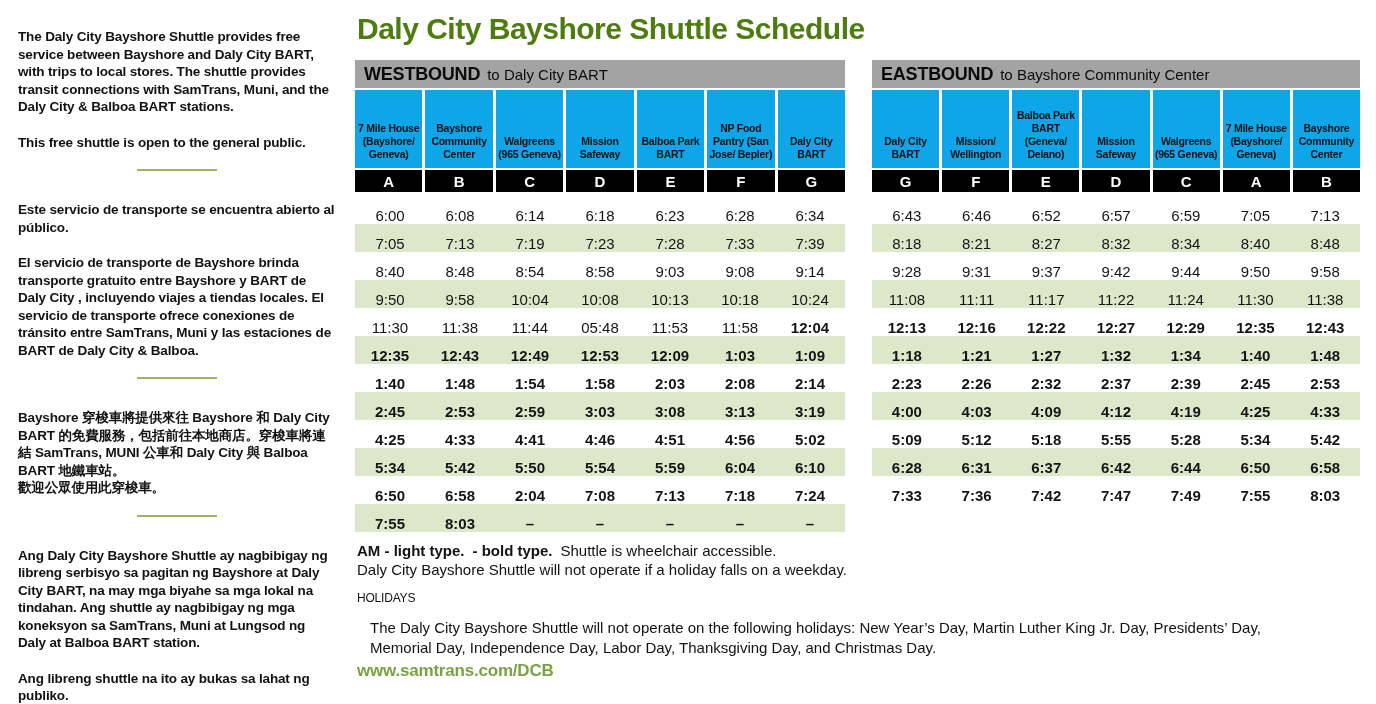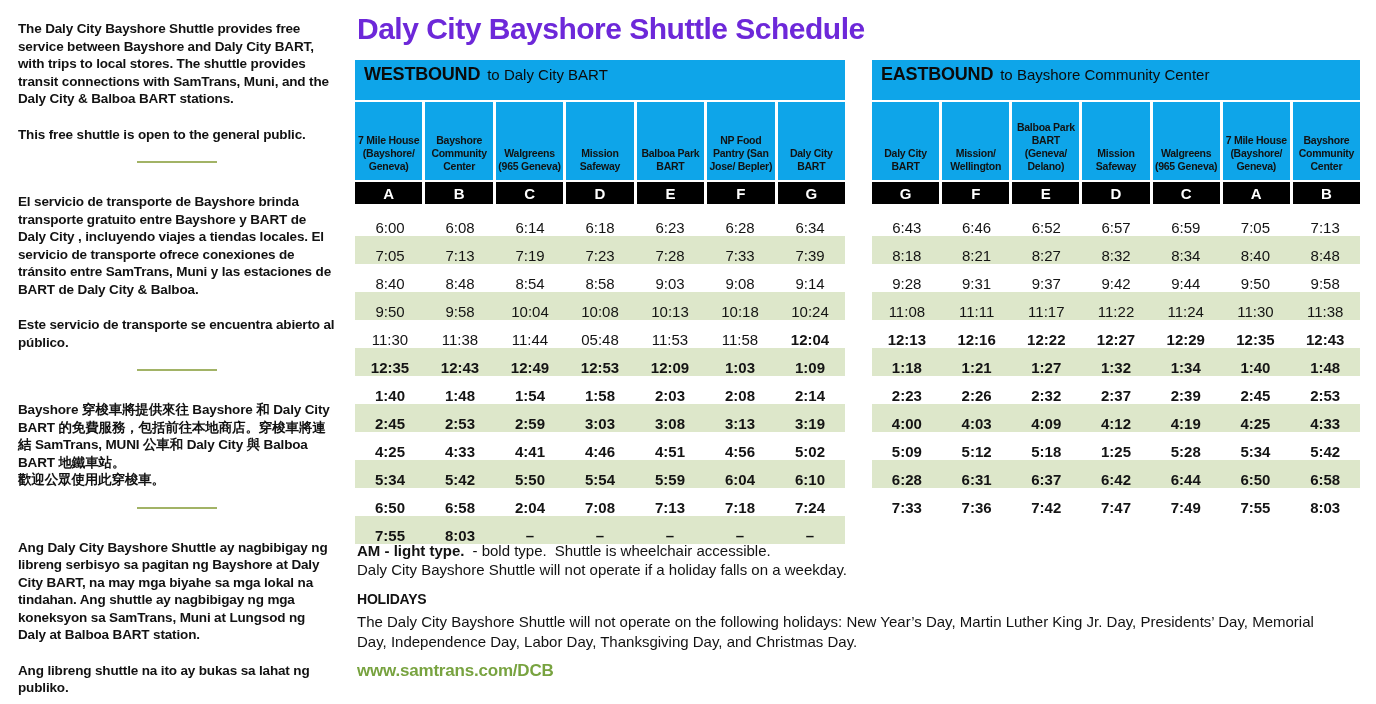--- a/index.html
+++ b/index.html
@@ -5,39 +5,39 @@
   * { box-sizing: border-box; }
   html, body { margin:0; padding:0; }
   body {
     width:1376px; height:704px; background:#ffffff; overflow:hidden; position:relative;
     font-family:"Liberation Sans","DejaVu Sans",sans-serif; color:#161616;
   }
 
   
   #sidebar { position:absolute; left:18px; top:12px; width:318px; }
   #sidebar p {
-    margin:8px 0 18px; font-weight:700; font-size:13.5px; line-height:17.5px;
+    margin:16px 0 18px; font-weight:700; font-size:13.5px; line-height:17.5px;
     letter-spacing:-0.15px; white-space:pre-line; color:#121212;
   }
   #sidebar .divider { width:80px; height:2px; background:#A2B366; margin:10px auto 30px; }
 
   
   .page-title {
     position:absolute; left:357px; top:12px; font-size:30px; font-weight:700;
-    color:#6d28d9; letter-spacing:-0.5px; white-space:nowrap;
+    color:#4d7c0f; letter-spacing:-0.5px; white-space:nowrap;
   }
 
   
   .tables { position:absolute; left:355px; top:60px; display:flex; gap:27px; }
   .sched { display:flex; flex-direction:column; }
   .sched.west { width:490px; }
   .sched.east { width:488px; }
 
   .bar {
-    height:40px; background:#0ea5e9; display:flex; align-items:baseline;
+    height:28px; background:#a3a3a3; display:flex; align-items:baseline;
     padding:4px 0 0 9px; margin-bottom:2px; color:#0b0b0b; white-space:nowrap;
   }
   .bar .dir { font-weight:700; font-size:18px; letter-spacing:-0.2px; }
   .bar .dest { font-size:15px; margin-left:7px; }
 
   .stops-row { display:flex; gap:3px; margin-bottom:2px; }
   .stop-cell {
     flex:1 1 0; background:#0ea5e9; height:78px; display:flex; align-items:flex-end;
     justify-content:center; text-align:center; font-size:10.5px; font-weight:700;
     line-height:13px; letter-spacing:-0.25px; padding:0 1px 7px; color:#121212;
@@ -51,40 +51,40 @@
 
   .rows { margin-top:4px; }
   .time-row { display:flex; height:28px; align-items:flex-end; }
   .time-row.stripe { background:#DDE7CA; }
   .time-cell { flex:1 1 0; text-align:center; font-size:15px; color:#141414; }
   .time-cell.b { font-weight:700; }
 
   
   .legend { position:absolute; left:357px; top:541px; font-size:15px; line-height:19px; color:#121212; }
   .legend .sp { margin-right:8px;font-weight:bold; }
-  .legend .bold { font-weight:400; margin-right:8px; }
+  .legend .bold { font-weight:700; margin-right:8px; }
 
   .holidays { position:absolute; left:357px; top:591px; width:962px; color:#121212; }
-  .holidays h2 { margin:0 0 5px; font-size:14px; font-weight:700; letter-spacing:-0.2px; }
-  .holidays p { margin:0; font-size:15px; line-height:19.5px; }
+  .holidays h2 { margin:0 0 5px; font-size:12px; font-weight:400; letter-spacing:-0.2px; }
+  .holidays p { margin:13px; font-size:15px; line-height:19.5px; }
 
   .website {
     position:absolute; left:357px; top:661px; font-size:17px; font-weight:700;
     color:#78A340; letter-spacing:-0.2px; cursor:pointer; text-decoration:none;
   }
 </style>
 </head>
 <body>
 
 <div id="sidebar">
     <p>The Daly City Bayshore Shuttle provides free service between Bayshore and Daly City BART, with trips to local stores. The shuttle provides transit connections with SamTrans, Muni, and the Daly City &amp; Balboa BART stations.</p>
     <p>This free shuttle is open to the general public.</p>
     <div class="divider"></div>
+    <p>Este servicio de transporte se encuentra abierto al público.</p>
     <p>El servicio de transporte de Bayshore brinda transporte gratuito entre Bayshore y BART de Daly City , incluyendo viajes a tiendas locales. El servicio de transporte ofrece conexiones de tránsito entre SamTrans, Muni y las estaciones de BART de Daly City &amp; Balboa.</p>
-    <p>Este servicio de transporte se encuentra abierto al público.</p>
     <div class="divider"></div>
     <p>Bayshore 穿梭車將提供來往 Bayshore 和 Daly City BART 的免費服務，包括前往本地商店。穿梭車將連結 SamTrans, MUNI 公車和 Daly City 與 Balboa BART 地鐵車站。
 歡迎公眾使用此穿梭車。</p>
     <div class="divider"></div>
     <p>Ang Daly City Bayshore Shuttle ay nagbibigay ng libreng serbisyo sa pagitan ng Bayshore at Daly City BART, na may mga biyahe sa mga lokal na tindahan. Ang shuttle ay nagbibigay ng mga koneksyon sa SamTrans, Muni at Lungsod ng Daly at Balboa BART station.</p>
     <p>Ang libreng shuttle na ito ay bukas sa lahat ng publiko.</p>
   </div>
 
 <div class="page-title">Daly City Bayshore Shuttle Schedule</div>
 
@@ -318,21 +318,21 @@
           <div class="time-cell b">4:09</div>
           <div class="time-cell b">4:12</div>
           <div class="time-cell b">4:19</div>
           <div class="time-cell b">4:25</div>
           <div class="time-cell b">4:33</div>
         </div>
         <div class="time-row">
           <div class="time-cell b">5:09</div>
           <div class="time-cell b">5:12</div>
           <div class="time-cell b">5:18</div>
-          <div class="time-cell b">1:25</div>
+          <div class="time-cell b">5:55</div>
           <div class="time-cell b">5:28</div>
           <div class="time-cell b">5:34</div>
           <div class="time-cell b">5:42</div>
         </div>
         <div class="time-row stripe">
           <div class="time-cell b">6:28</div>
           <div class="time-cell b">6:31</div>
           <div class="time-cell b">6:37</div>
           <div class="time-cell b">6:42</div>
           <div class="time-cell b">6:44</div>

